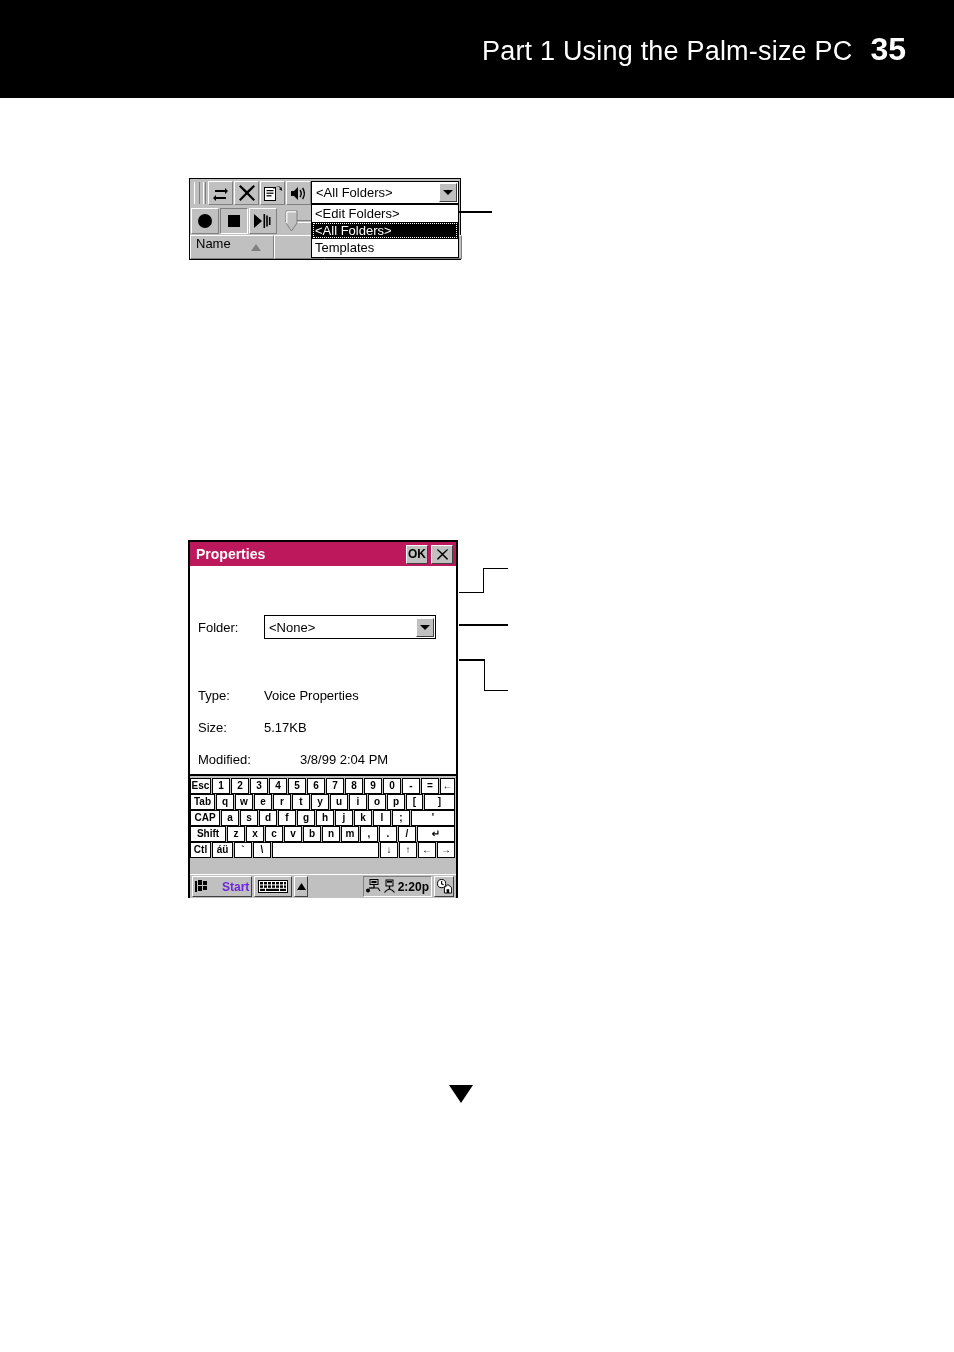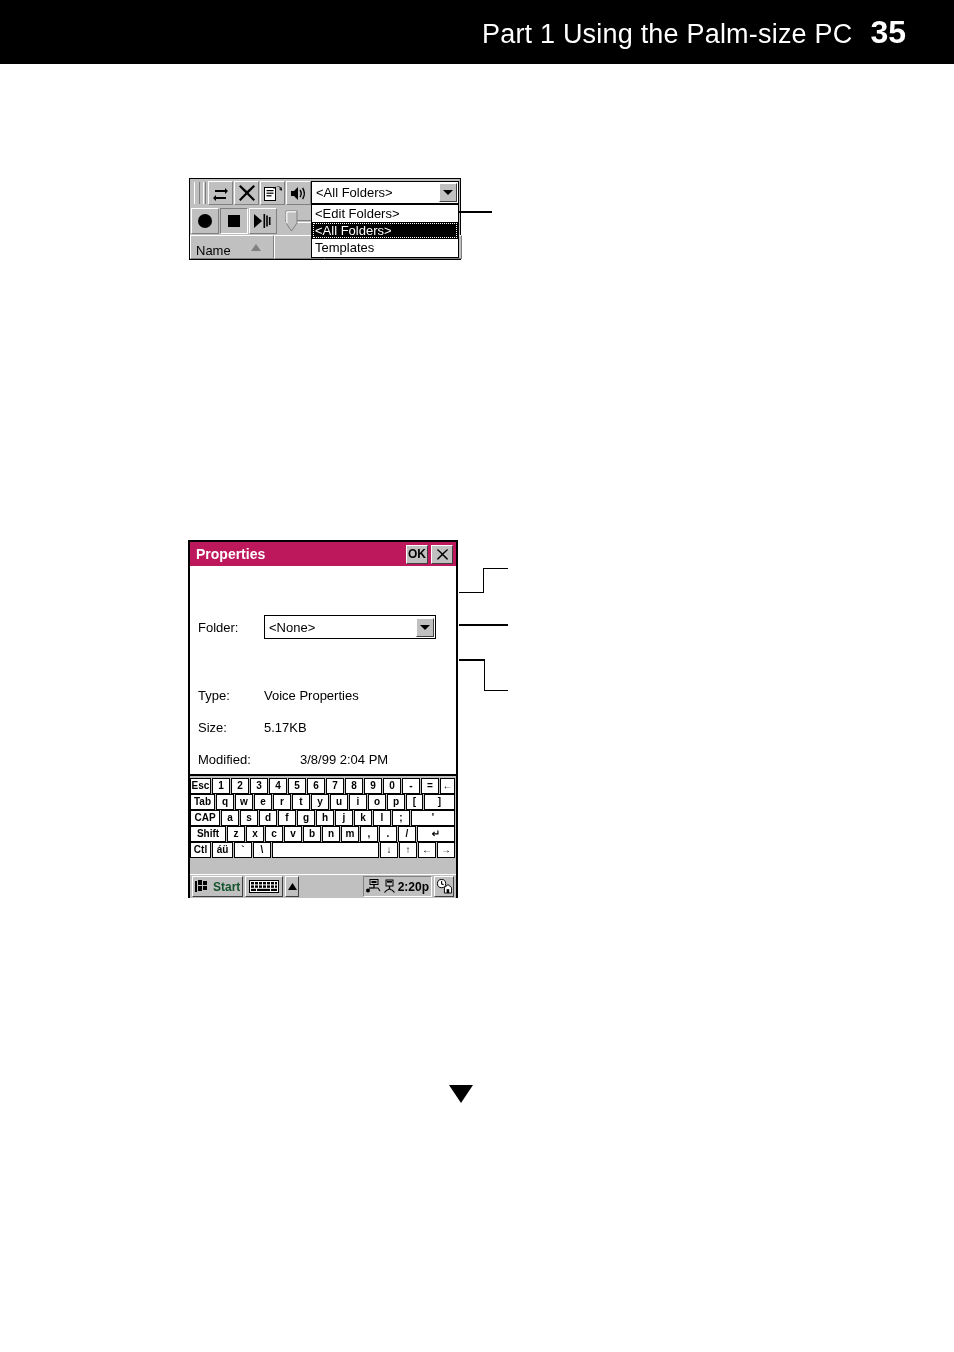--- a/index.html
+++ b/index.html
@@ -12,21 +12,21 @@
     height: 1352px;
     position: relative;
     font-family: "Liberation Sans", sans-serif;
     overflow: hidden;
   }
 
   
   .page-header {
     position: absolute;
     left: 0; top: 0;
-    width: 954px; height: 64px;
+    width: 954px; height: 98px;
     background: #000000;
   }
   .page-header-inner {
     position: absolute;
     right: 48px;
     top: 50%;
     transform: translateY(-50%);
     display: flex;
     align-items: baseline;
     gap: 18px;
@@ -195,21 +195,21 @@
     align-items: stretch;
   }
   .colhead {
     background: #c0c0c0;
     border-top: 1px solid #ffffff;
     border-left: 1px solid #ffffff;
     border-right: 1px solid #808080;
     border-bottom: 1px solid #808080;
     box-sizing: border-box;
     display: flex;
-    align-items: flex-end;
+    align-items: flex-start;
     font-size: 13px;
     color: #000000;
     padding-left: 5px;
     position: relative;
   }
   .colhead.name { width: 84px; }
   .colhead.date { width: 50px; padding-left: 40px; }
   .colhead.rest { flex: 1; }
   .sort-tri {
     position: absolute;
@@ -411,23 +411,23 @@
     border-left: 1px solid #ffffff;
     border-right: 1px solid #404040;
     border-bottom: 1px solid #404040;
     box-sizing: border-box;
     display: flex;
     align-items: center;
     justify-content: center;
     margin-left: 2px;
     font-size: 12px;
     font-weight: bold;
-    color: #14532d;
-    font-family: "Liberation Sans", sans-serif;
-    gap: 5px;
+    color: #6d28d9;
+    font-family: "Liberation Sans", sans-serif;
+    gap: 14px;
     padding: 0 2px;
   }
   .tbk-tray {
     height: 21px;
     background: #c0c0c0;
     border-top: 1px solid #808080;
     border-left: 1px solid #808080;
     border-right: 1px solid #ffffff;
     border-bottom: 1px solid #ffffff;
     box-sizing: border-box;

